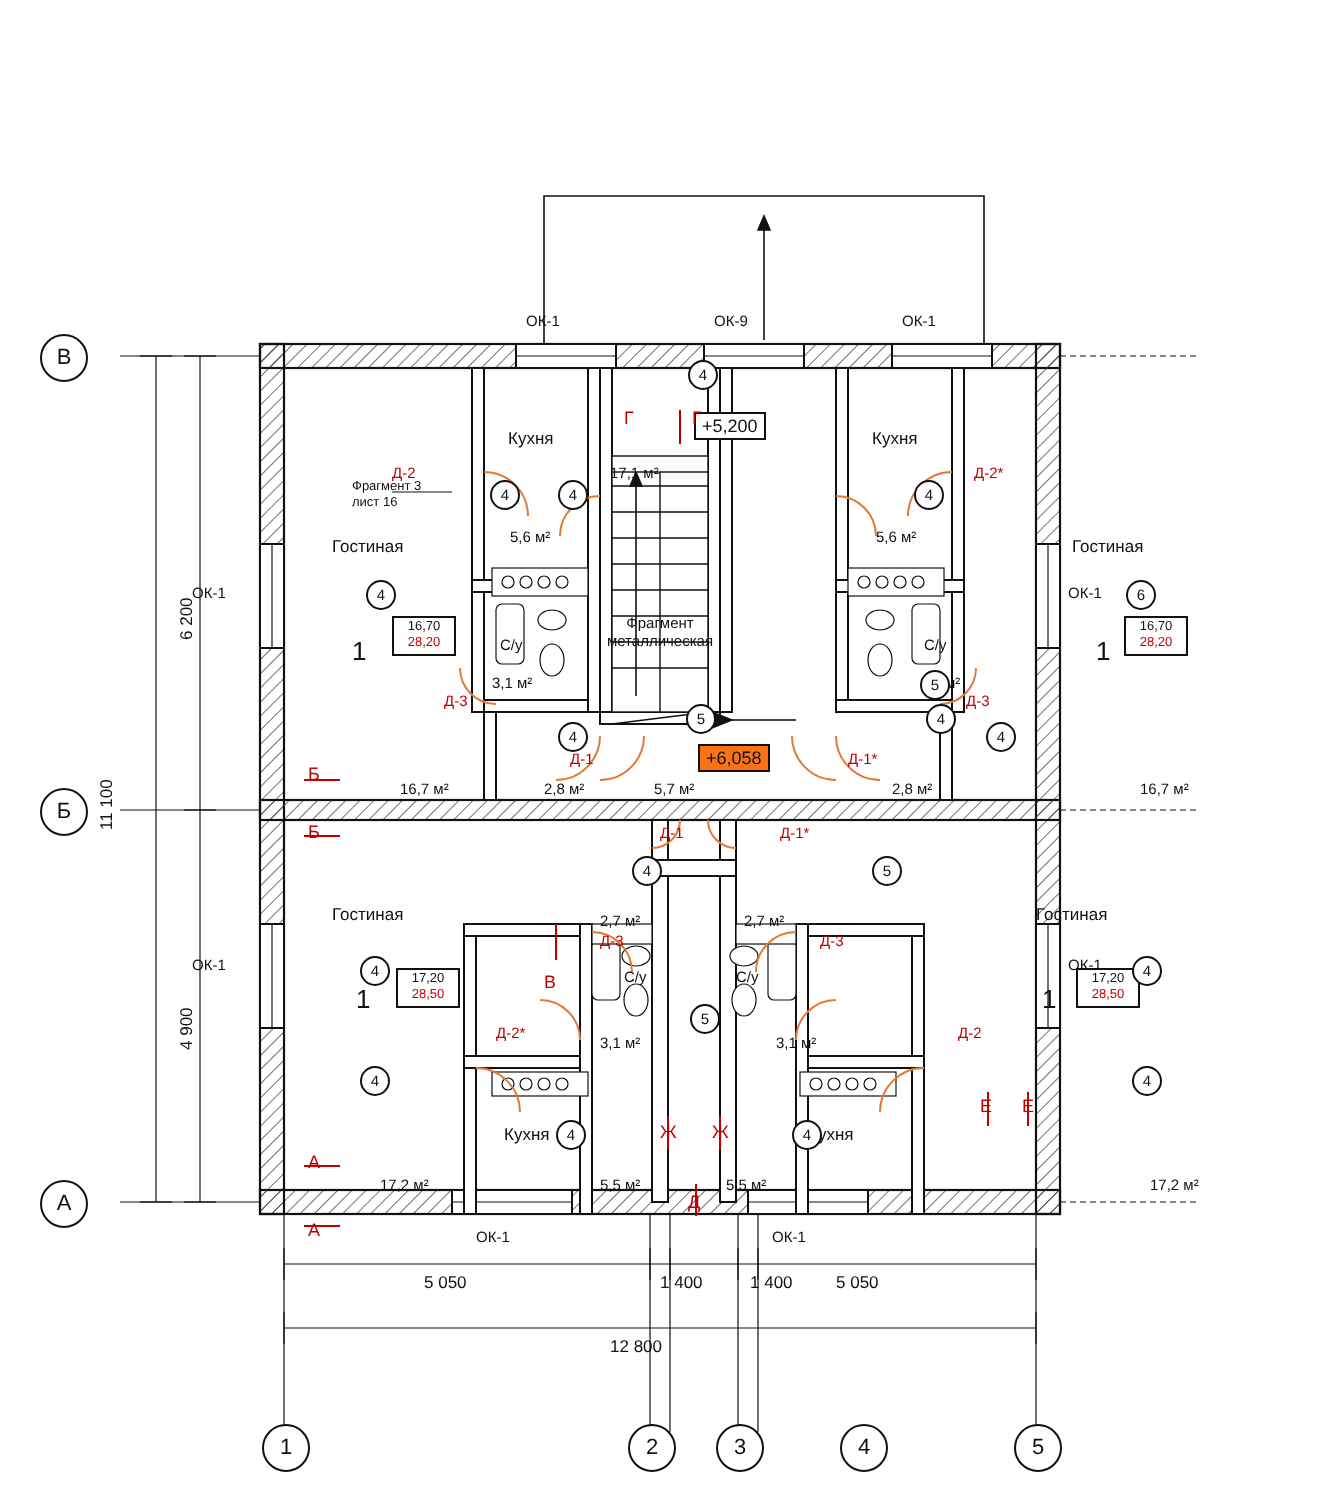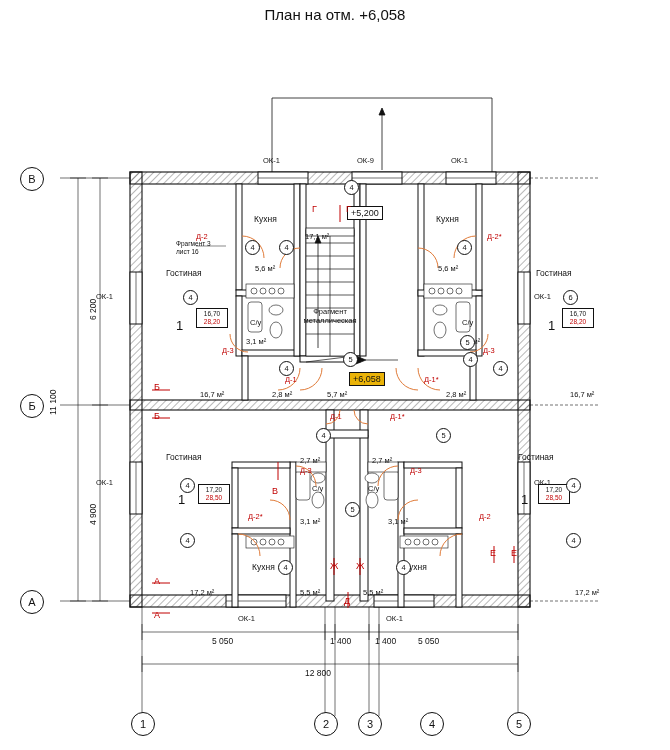--- a/index.html
+++ b/index.html
@@ -21,21 +21,20 @@
   .bignum{font-size:13px;}
   .areabox{position:absolute;border:1px solid #111;background:#fff;font-size:6.5px;line-height:1.25;
     padding:1px 2px;text-align:center;}
   .okl{font-size:7.5px;}
 </style>
 </head>
 <body>
 
 <div id="sheet">
 
-  <div class="t title">План на отм. +6,058</div>
 
   <svg width="670" height="750">
     <defs>
       <pattern id="hatch" width="5" height="5" patternTransform="rotate(45)" patternUnits="userSpaceOnUse">
         <line x1="0" y1="0" x2="0" y2="5" stroke="#333" stroke-width="0.7"></line>
       </pattern>
     </defs>
 
     <g stroke="#111" stroke-width="1.1" fill="url(#hatch)">
 
@@ -296,21 +295,21 @@
   <div class="t okl" style="left:357px;top:156px;">ОК-9</div>
   <div class="t okl" style="left:451px;top:156px;">ОК-1</div>
   <div class="t okl" style="left:238px;top:614px;">ОК-1</div>
   <div class="t okl" style="left:386px;top:614px;">ОК-1</div>
   <div class="t okl" style="left:96px;top:292px;">ОК-1</div>
   <div class="t okl" style="left:96px;top:478px;">ОК-1</div>
   <div class="t okl" style="left:534px;top:292px;">ОК-1</div>
   <div class="t okl" style="left:534px;top:478px;">ОК-1</div>
 
   <div class="t lbl" style="left:347px;top:206px;border:1px solid #111;background:#fff;padding:1px 3px;font-size:9px;">+5,200</div>
-  <div class="t lbl" style="left:349px;top:372px;border:1px solid #111;background:#eab308;padding:1px 3px;font-size:9px;">+6,058</div>
+  <div class="t lbl" style="left:349px;top:372px;border:1px solid #111;background:#f97316;padding:1px 3px;font-size:9px;">+6,058</div>
 
   <div class="t roomname" style="left:166px;top:268px;">Гостиная</div>
   <div class="t bignum" style="left:176px;top:318px;">1</div>
   <div class="areabox" style="left:196px;top:308px;width:26px;">
     <span>16,70</span><br>
     <span class="red">28,20</span>
   </div>
   <div class="t lbl-sm" style="left:200px;top:390px;">16,7 м²</div>
 
   <div class="t roomname" style="left:536px;top:268px;">Гостиная</div>

